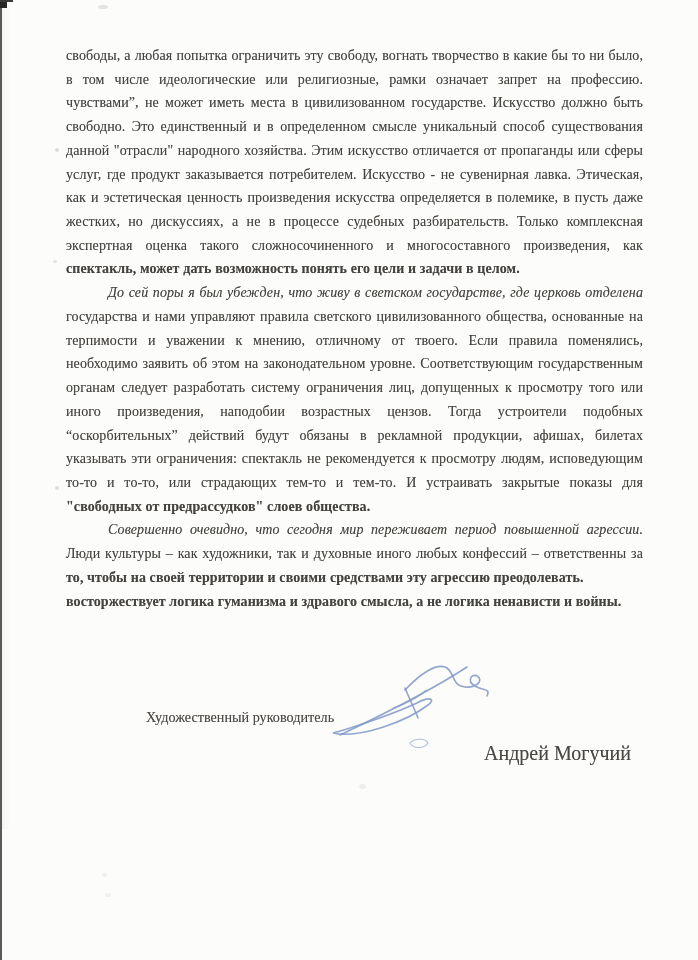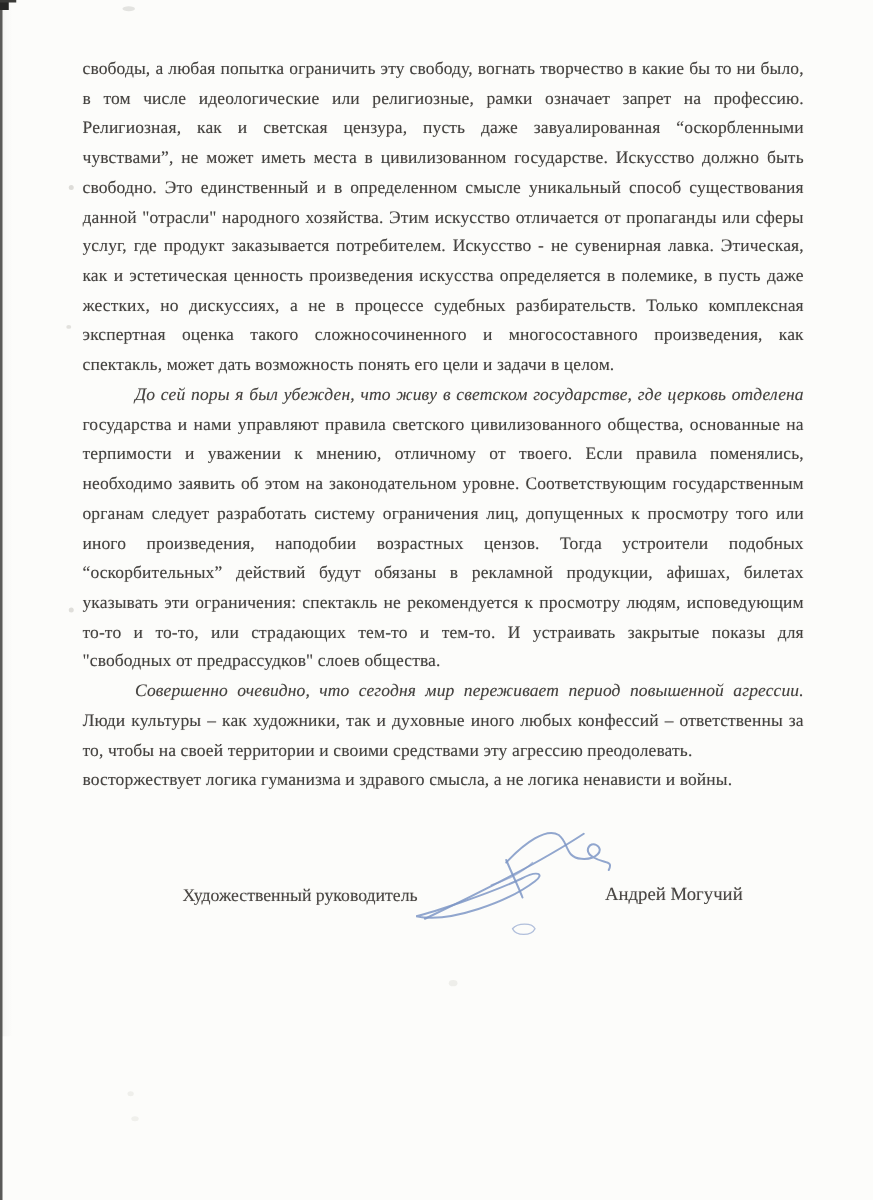--- a/index.html
+++ b/index.html
@@ -33,32 +33,32 @@
     color:#454340;
     font-size:14px;
     letter-spacing:0.1px;
     text-shadow:0 0 0.6px rgba(80,75,70,0.45);
   }
   .ln{
     height:23.72px;line-height:23.72px;
     text-align:justify;text-align-last:justify;
     overflow:hidden;white-space:normal;
   }
-  .ln.last{text-align-last:left;}
+  .ln.last{text-align-last:left;font-weight:bold;}
   .ln.ind{text-indent:42px;font-style:italic;}
 
   
   .sig-role{
     position:absolute;left:146px;top:709px;
     font-size:14.2px;color:#4a4744;
     text-shadow:0 0 0.6px rgba(80,75,70,0.45);
   }
   .sig-name{
-    position:absolute;left:484px;top:708px;
-    font-size:15px;color:#4a4744;
+    position:absolute;left:484px;top:742px;
+    font-size:20px;color:#4a4744;
     text-shadow:0 0 0.6px rgba(80,75,70,0.45);
   }
   .sig-svg{position:absolute;left:325px;top:655px;width:175px;height:100px;}
   .sig-svg path{fill:none;stroke:#7e96c6;stroke-width:1.6;stroke-linecap:round;opacity:0.85;}
   .sig-svg path.thin{stroke-width:1.1;opacity:0.6;}
 </style>
 </head>
 <body>
 
 <div class="page">
@@ -70,21 +70,20 @@
   <div class="smudge s2"></div>
   <div class="smudge s3"></div>
   <div class="smudge s4"></div>
   <div class="smudge s5"></div>
   <div class="smudge s6"></div>
   <div class="smudge s7"></div>
 
   <div class="letter-body">
       <div class="ln">свободы, а любая попытка ограничить эту свободу, вогнать творчество в какие бы то ни было,</div>
       <div class="ln">в том числе идеологические или религиозные, рамки означает запрет на профессию.</div>
-      <div class="ln">Религиозная, как и светская цензура, пусть даже завуалированная “оскорбленными</div>
       <div class="ln">чувствами”, не может иметь места в цивилизованном государстве. Искусство должно быть</div>
       <div class="ln">свободно. Это единственный и в определенном смысле уникальный способ существования</div>
       <div class="ln">данной "отрасли" народного хозяйства. Этим искусство отличается от пропаганды или сферы</div>
       <div class="ln">услуг, где продукт заказывается потребителем. Искусство - не сувенирная лавка. Этическая,</div>
       <div class="ln">как и эстетическая ценность произведения искусства определяется в полемике, в пусть даже</div>
       <div class="ln">жестких, но дискуссиях, а не в процессе судебных разбирательств. Только комплексная</div>
       <div class="ln">экспертная оценка такого сложносочиненного и многосоставного произведения, как</div>
       <div class="ln last">спектакль, может дать возможность понять его цели и задачи в целом.</div>
       <div class="ln ind">До сей поры я был убежден, что живу в светском государстве, где церковь отделена от</div>
       <div class="ln">государства и нами управляют правила светского цивилизованного общества, основанные на</div>

